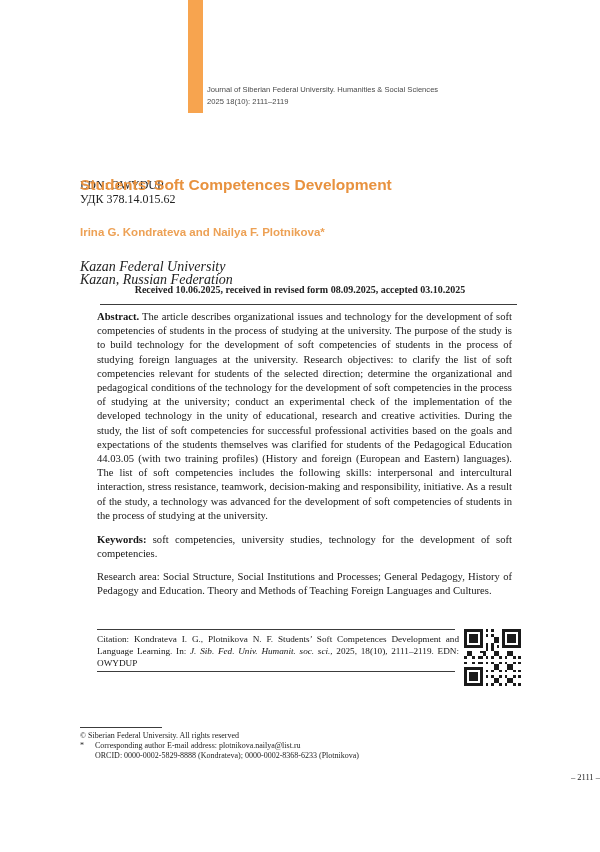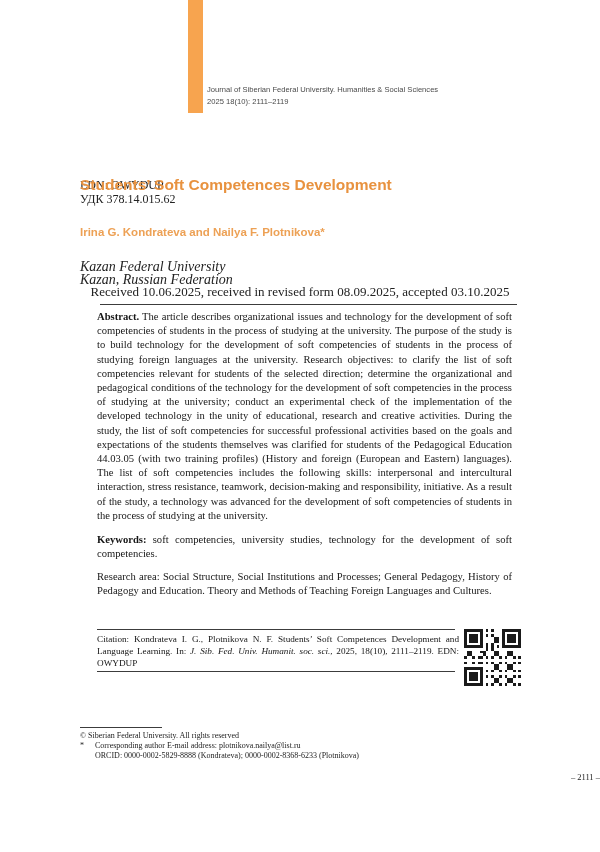--- a/index.html
+++ b/index.html
@@ -16,21 +16,21 @@
   .id-block{left:80px;top:135px;font-size:12px;line-height:13.5px;color:#222;margin-top:44px;}
   
   .paper-title{left:80px;top:176px;width:430px;
     font-family:"Liberation Sans",sans-serif;font-weight:700;
     font-size:15.5px;line-height:17px;color:#E8923F;}
   .authors{left:80px;top:226px;width:430px;
     font-family:"Liberation Sans",sans-serif;font-weight:700;
     font-size:11.5px;line-height:13px;color:#EDA155;}
   .affiliation{left:80px;top:241px;font-style:italic;font-size:14px;line-height:12.5px;color:#222;margin-top:20px;}
   
-  .received{left:80px;top:284px;width:440px;text-align:center;font-size:13px;color:#222;}
+  .received{left:80px;top:284px;width:440px;text-align:center;font-size:10px;color:#222;font-weight:bold;}
   .hrule{height:1px;background:#3c3c3c;}
   .rule-received{left:100px;top:304px;width:417px;}
   
   .para{left:97px;width:415px;font-size:10.6px;line-height:14.2px;text-align:justify;color:#161616;}
   .p-abstract{top:310px;}
   .p-keywords{top:533px;}
   .p-research{top:570px;}
   .b{font-weight:700;}
   
   .rule-cit-top{left:97px;top:629px;width:358px;}

